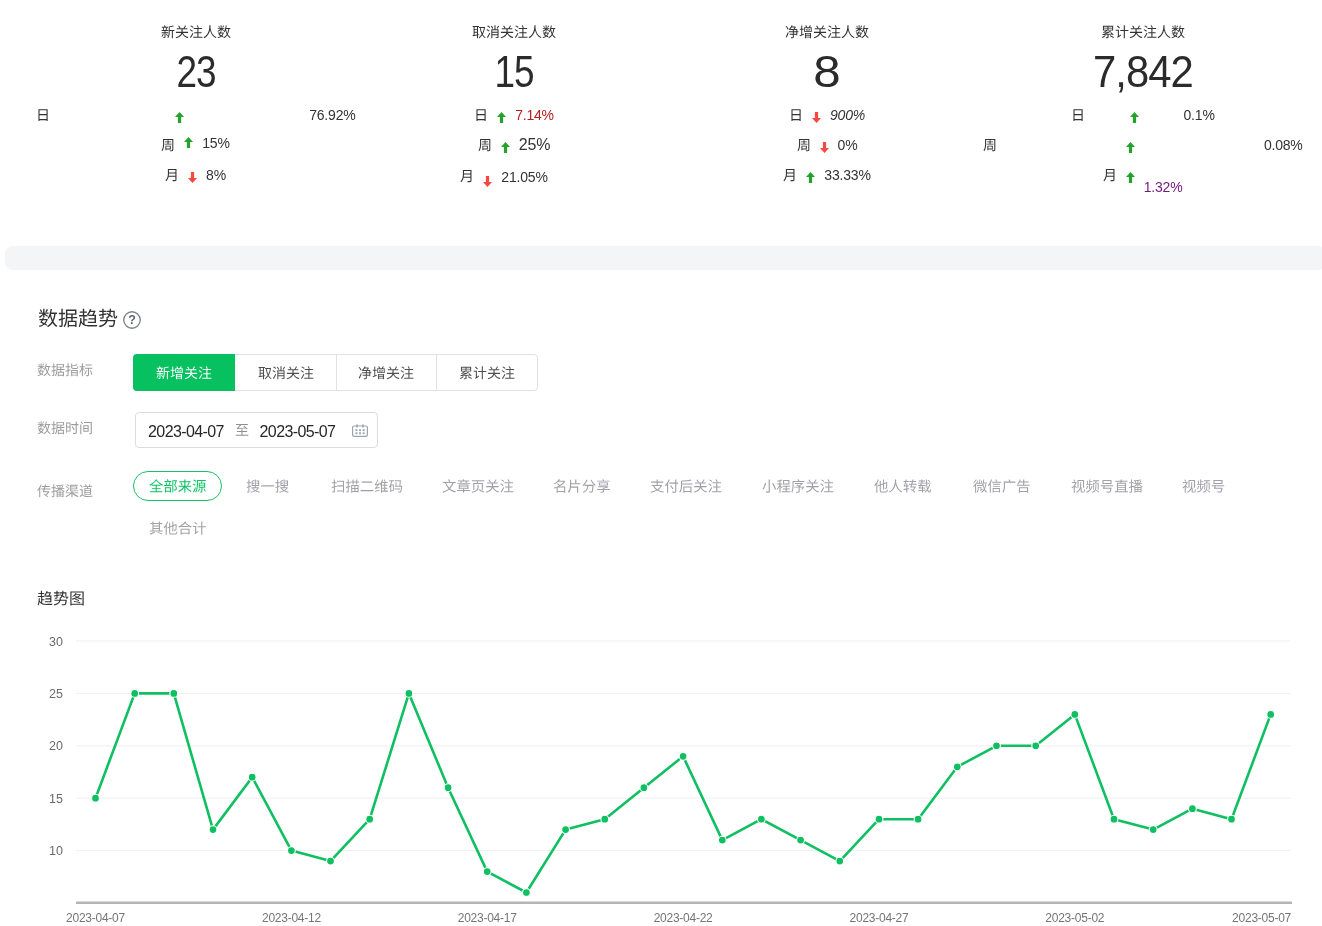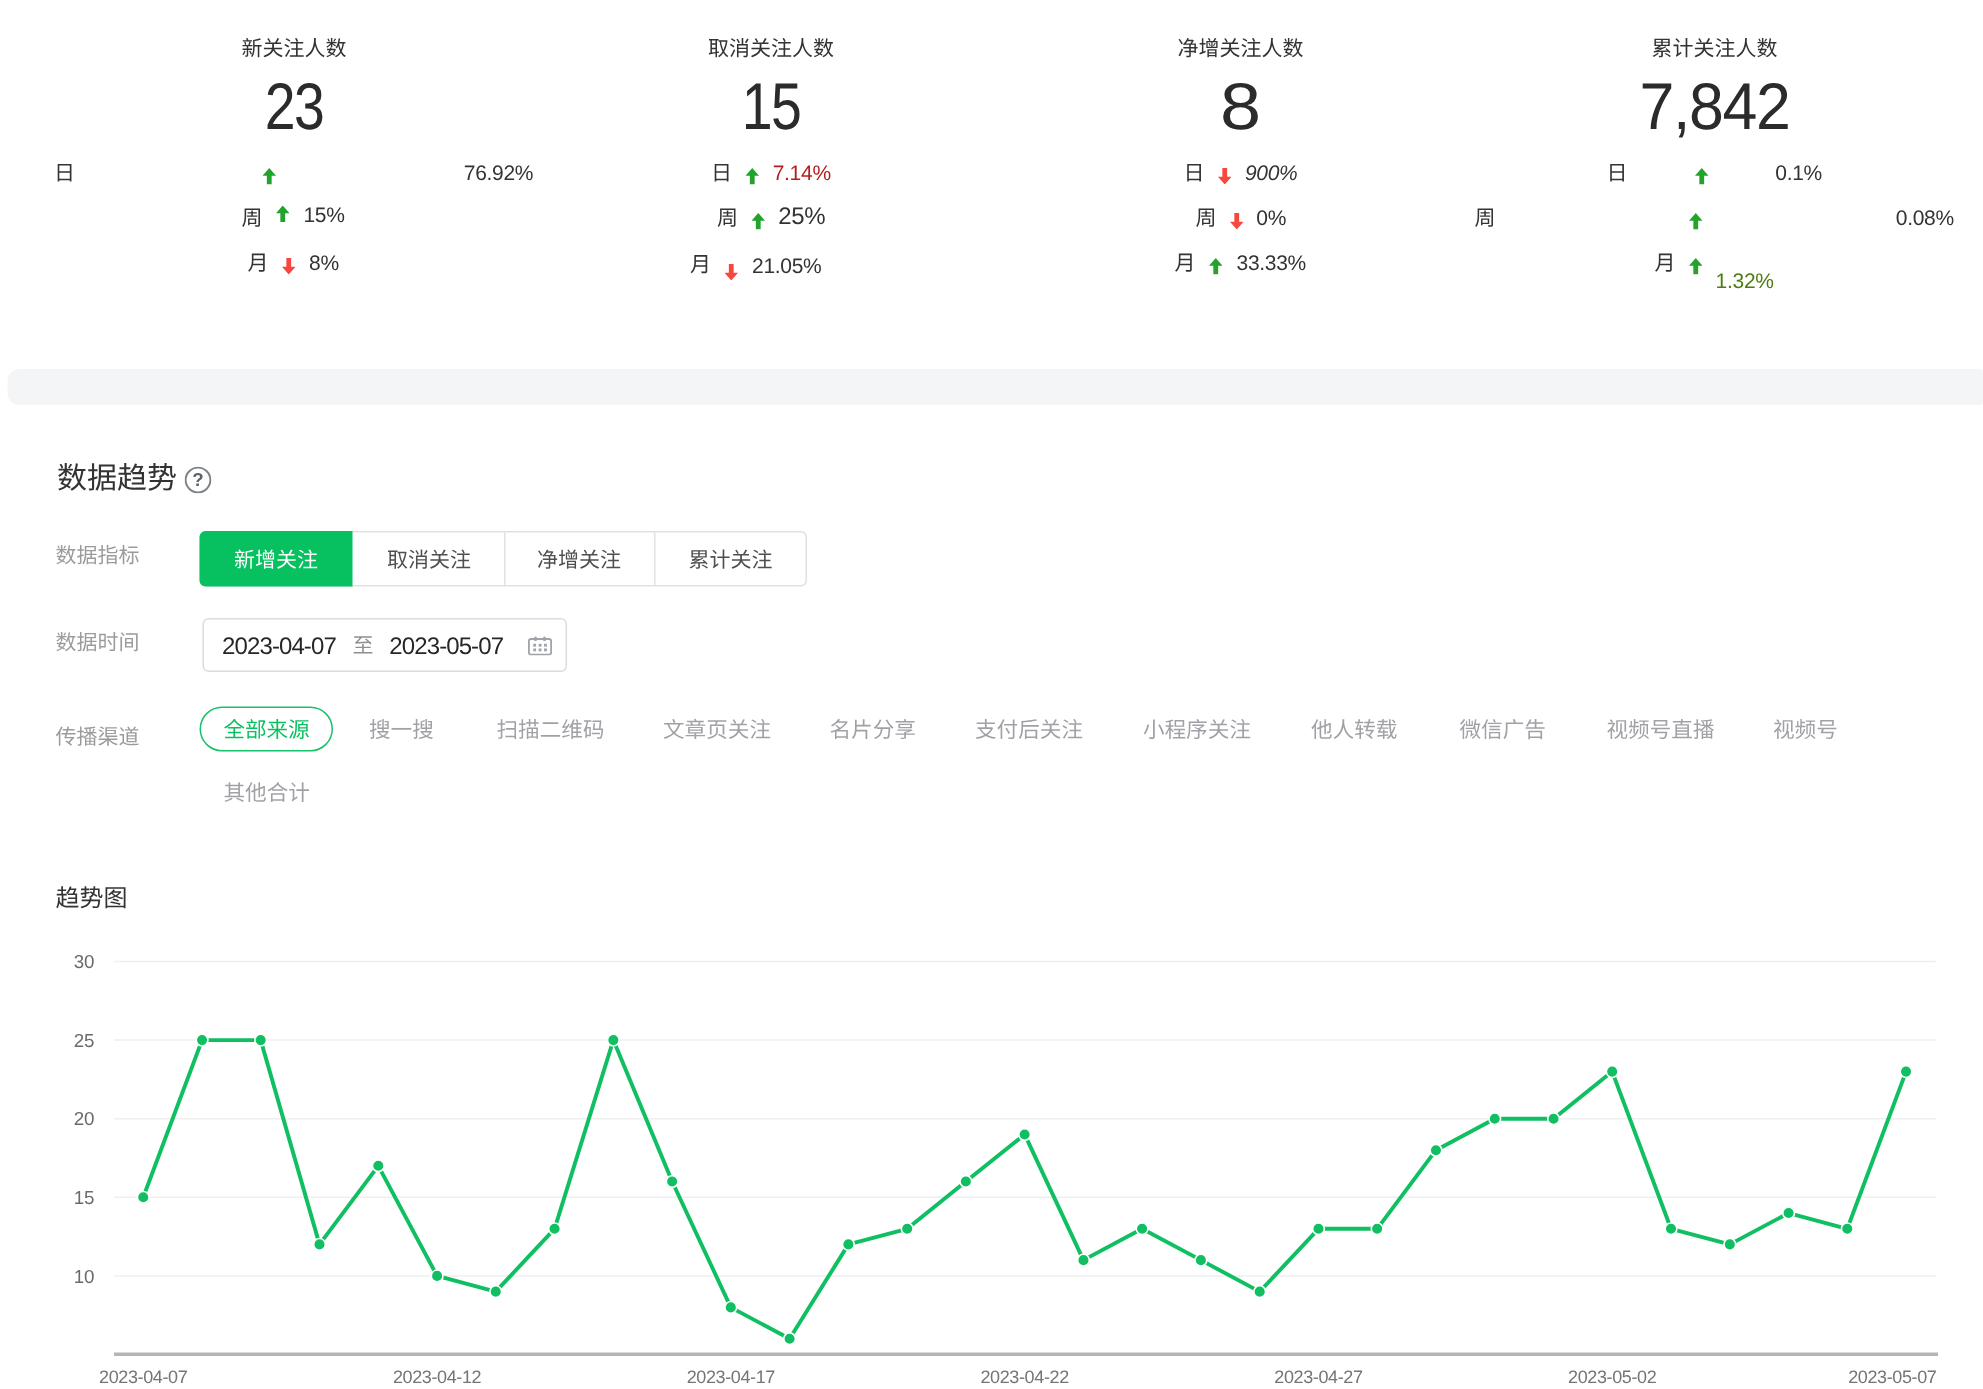--- a/index.html
+++ b/index.html
@@ -196,21 +196,21 @@
       <svg style="display:block;overflow:visible" width="14.0" height="19.6">
         <g fill="#333333" transform="translate(0,15.08) scale(0.014000,-0.014000)">
           <use href="#g6708" x="0"></use>
         </g>
       </svg>
       <span style="margin:2.2px 9px -2.2px;display:block;">
         <svg width="9" height="11" viewBox="0 0 9 11" style="display:block">
           <path d="M4.5 0 L9 5.1 L6.1 5.1 L6.1 11 L2.9 11 L2.9 5.1 L0 5.1 Z" fill="#23a32b"></path>
         </svg>
       </span>
-      <span style="font-size:14px;color:#4d7c0f;letter-spacing:-.2px;margin-top:24px;">1.32%</span>
+      <span style="font-size:14px;color:#701a75;letter-spacing:-.2px;margin-top:24px;">1.32%</span>
     </div>
 <svg style="position:absolute;left:38.00px;top:304.30px;overflow:visible" width="80.0" height="28.0">
       <g fill="#333333" transform="translate(0,21.54) scale(0.020000,-0.020000)">
         <use href="#g6570" x="0"></use>
         <use href="#g636E" x="1000"></use>
         <use href="#g8D8B" x="2000"></use>
         <use href="#g52BF" x="3000"></use>
       </g>
     </svg>
 <svg class="abs" style="left:122.9px;top:310.9px" width="18" height="18" viewBox="0 0 18 18">

